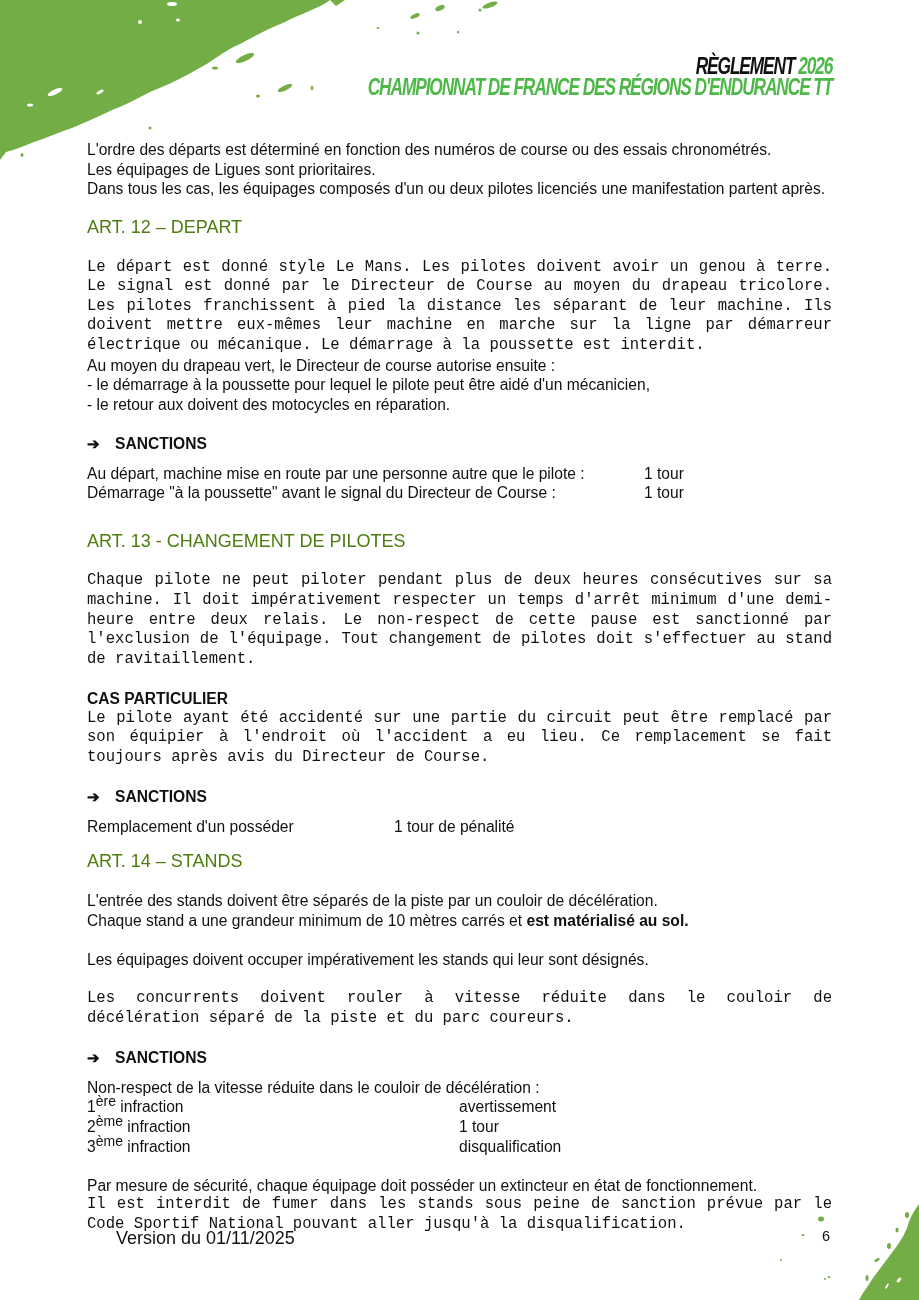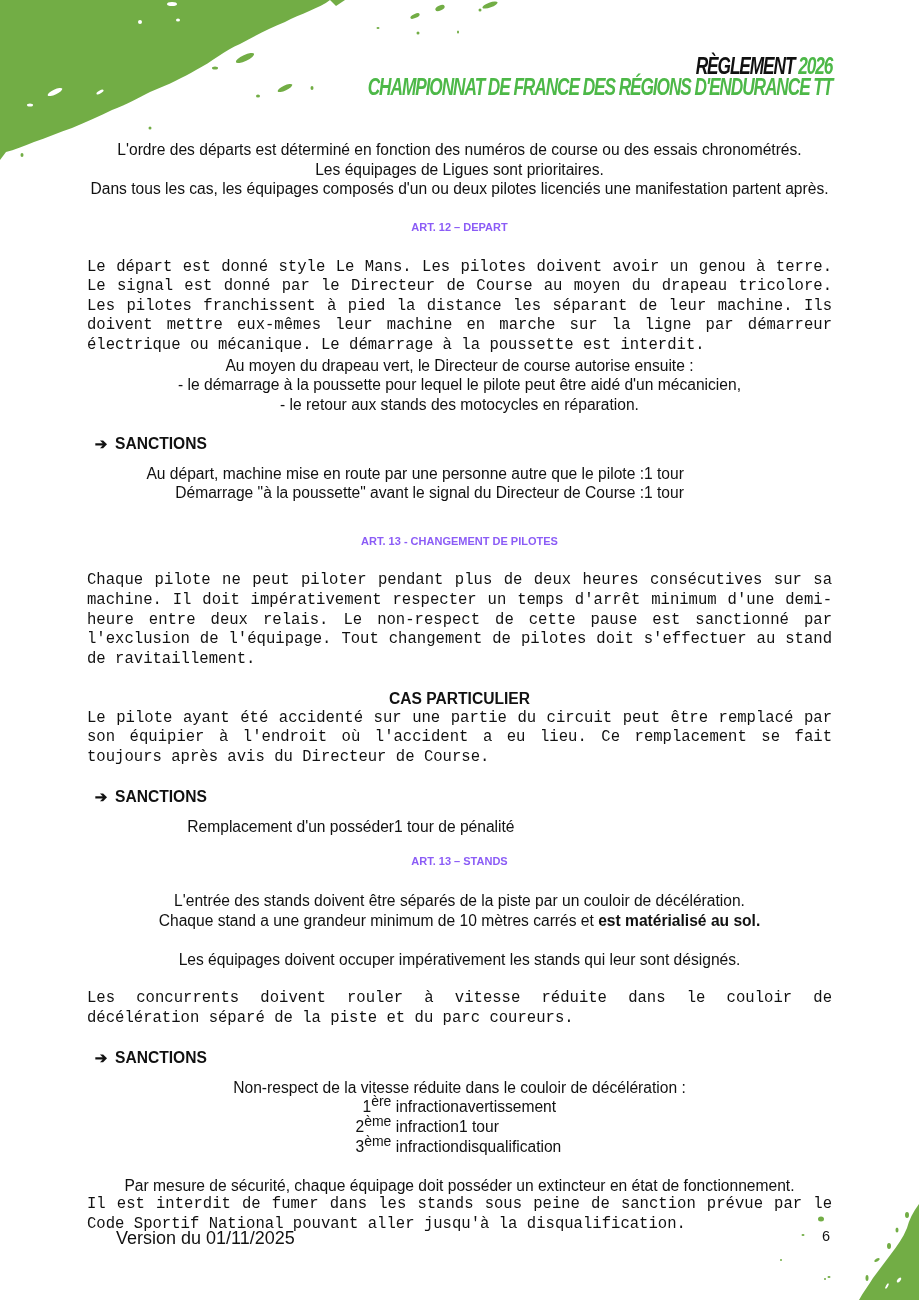--- a/index.html
+++ b/index.html
@@ -8,28 +8,28 @@
   .deco-tl { position: absolute; left: 0; top: 0; width: 520px; height: 165px; }
   .deco-br { position: absolute; right: 0; bottom: 0; width: 140px; height: 110px; }
   .header-title { position: absolute; right: 87px; top: 55px; text-align: right;
                   font-family: "Liberation Sans", sans-serif; font-weight: bold; font-style: italic;
                   letter-spacing: -1.5px; line-height: 21px; transform: scaleX(0.72); transform-origin: right top; }
   .header-title .l1 { font-size: 24px; }
   .header-title .l1 .k { color: #111111; }
   .header-title .l1 .y { color: #4db848; }
   .header-title .l2 { font-size: 24px; color: #4db848; }
   .content { position: absolute; left: 87px; top: 140px; width: 745px; font-size: 15.6px; line-height: 19.6px; }
-  p { margin: 0; text-align: center; }
+  p { margin: 0; }
   .gap-s { height: 10px; }
   .gap-m { height: 19.6px; }
-  .art { color: #8b5cf6; font-weight: bold; font-size: 11px; }
+  .art { color: #4d7c0f; font-weight: normal; font-size: 18px; }
   .justify { text-align: justify; font-family: Liberation Mono, monospace; }
   .sanct { font-weight: bold; display: flex; align-items: center; }
   .sanct .arrow { width: 28px; font-size: 15px; }
-  .row { display: flex; text-align: right; }
+  .row { display: flex; }
   .c1a { width: 557px; }
   .c1b { width: 307px; }
   .c1c { width: 372px; }
   sup { font-size: 14px; line-height: 0; vertical-align: 6px; }
   .footer-version { position: absolute; left: 116px; top: 1228px; font-size: 18px; }
   .footer-page { position: absolute; left: 822px; top: 1228px; font-size: 14.5px; }
 </style>
 </head>
 <body>
 
@@ -71,21 +71,21 @@
   <p>L'ordre des départs est déterminé en fonction des numéros de course ou des essais chronométrés.</p>
   <p>Les équipages de Ligues sont prioritaires.</p>
   <p>Dans tous les cas, les équipages composés d'un ou deux pilotes licenciés une manifestation partent après.</p>
   <div class="gap-m"></div>
 
   <p class="art">ART. 12 – DEPART</p>
   <div class="gap-m"></div>
   <p class="justify">Le départ est donné style Le Mans. Les pilotes doivent avoir un genou à terre. Le signal est donné par le Directeur de Course au moyen du drapeau tricolore. Les pilotes franchissent à pied la distance les séparant de leur machine. Ils doivent mettre eux-mêmes leur machine en marche sur la ligne par démarreur électrique ou mécanique. Le démarrage à la poussette est interdit.</p>
   <p>Au moyen du drapeau vert, le Directeur de course autorise ensuite :</p>
   <p>- le démarrage à la poussette pour lequel le pilote peut être aidé d'un mécanicien,</p>
-  <p>- le retour aux stands des motocycles en réparation.</p>
+  <p>- le retour aux doivent des motocycles en réparation.</p>
   <div class="gap-m"></div>
   <p class="sanct">
     <span class="arrow">➔</span>
     <span>SANCTIONS</span>
   </p>
   <div class="gap-s"></div>
   <div class="row">
     <span class="c1a">Au départ, machine mise en route par une personne autre que le pilote :</span>
     <span>1 tour</span>
   </div>
@@ -107,21 +107,21 @@
     <span class="arrow">➔</span>
     <span>SANCTIONS</span>
   </p>
   <div class="gap-s"></div>
   <div class="row">
     <span class="c1b">Remplacement d'un posséder</span>
     <span>1 tour de pénalité</span>
   </div>
   <div style="height:16px"></div>
 
-  <p class="art">ART. 13 – STANDS</p>
+  <p class="art">ART. 14 – STANDS</p>
   <div class="gap-m"></div>
   <p>L'entrée des stands doivent être séparés de la piste par un couloir de décélération.</p>
   <p><span>Chaque stand a une grandeur minimum de 10 mètres carrés et </span><b>est matérialisé au sol.</b></p>
   <div class="gap-m"></div>
   <p>Les équipages doivent occuper impérativement les stands qui leur sont désignés.</p>
   <div class="gap-m"></div>
   <p class="justify">Les concurrents doivent rouler à vitesse réduite dans le couloir de décélération séparé de la piste et du parc coureurs.</p>
   <div class="gap-m"></div>
   <p class="sanct">
     <span class="arrow">➔</span>

